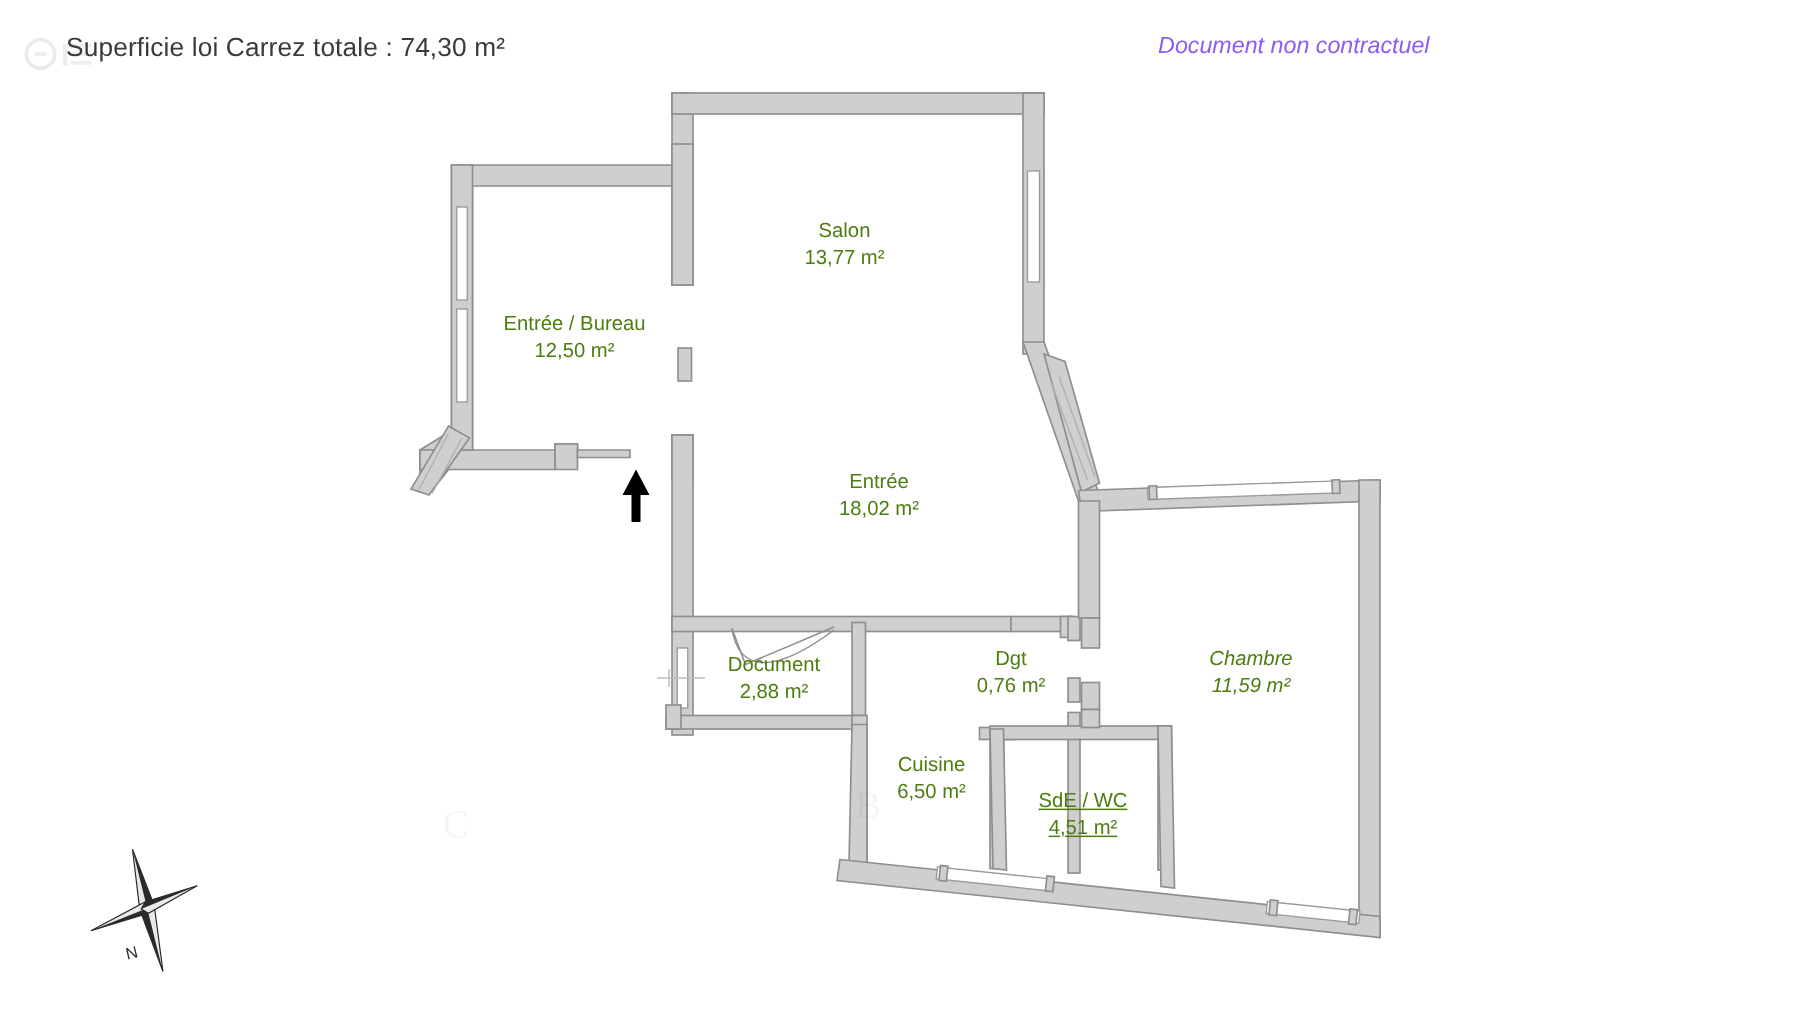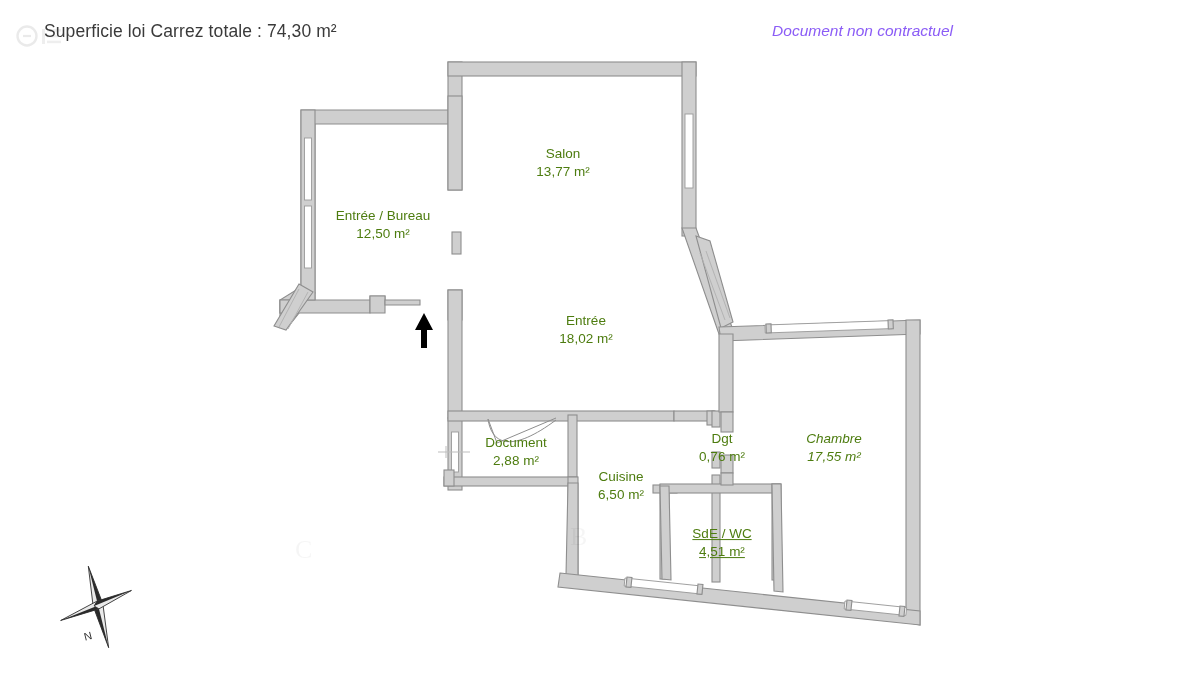--- a/index.html
+++ b/index.html
@@ -296,31 +296,31 @@
   <div class="room-label" style="left:586px; top:330px;">
     <span class="rl-name">Entrée</span>
     <span class="rl-area">18,02 m²</span>
   </div>
 
   <div class="room-label" style="left:516px; top:452px;">
     <span class="rl-name">Document</span>
     <span class="rl-area">2,88 m²</span>
   </div>
 
-  <div class="room-label" style="left:722px; top:448px;">
+  <div class="room-label" style="left:674px; top:448px;">
     <span class="rl-name">Dgt</span>
     <span class="rl-area">0,76 m²</span>
   </div>
 
   <div class="room-label" style="left:834px; top:448px;font-style:italic;">
     <span class="rl-name">Chambre</span>
-    <span class="rl-area">17,55 m²</span>
-  </div>
-
-  <div class="room-label" style="left:621px; top:486px;">
+    <span class="rl-area">11,59 m²</span>
+  </div>
+
+  <div class="room-label" style="left:621px; top:519px;">
     <span class="rl-name">Cuisine</span>
     <span class="rl-area">6,50 m²</span>
   </div>
 
   <div class="room-label" style="left:722px; top:543px;text-decoration:underline;">
     <span class="rl-name">SdE / WC</span>
     <span class="rl-area">4,51 m²</span>
   </div>
 
   <svg class="compass" viewBox="0 0 110 95" xmlns="http://www.w3.org/2000/svg">

